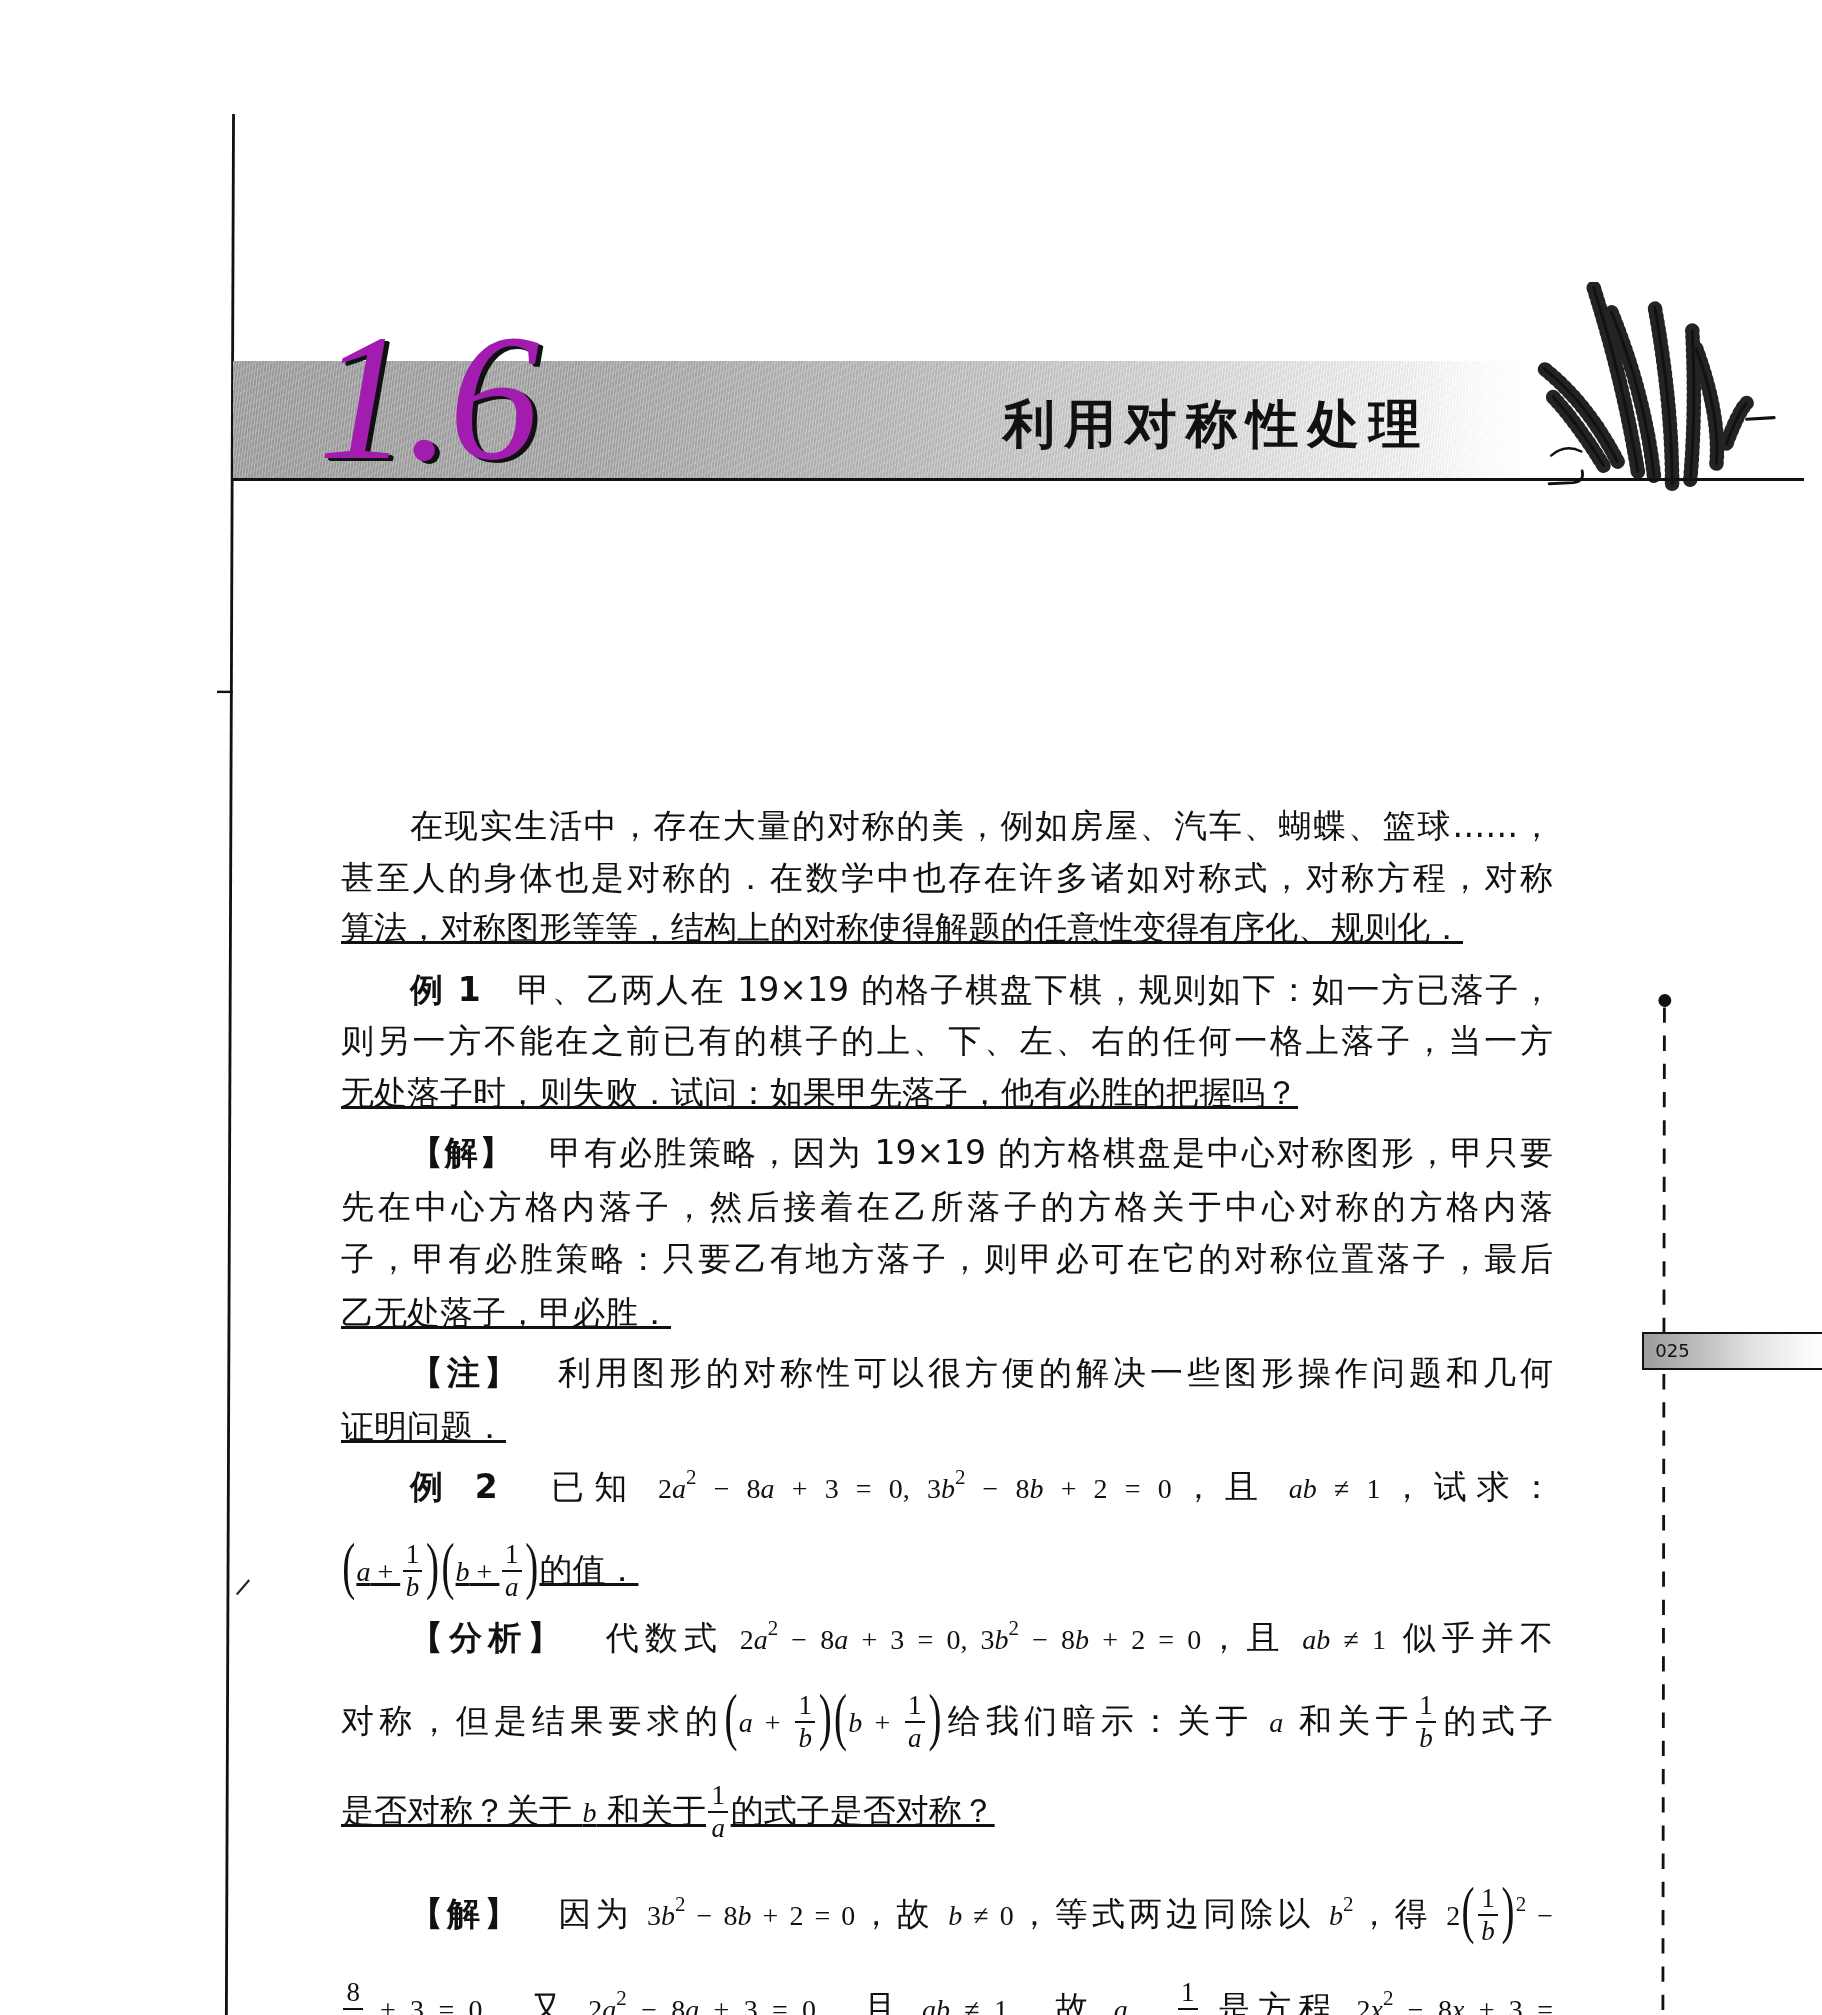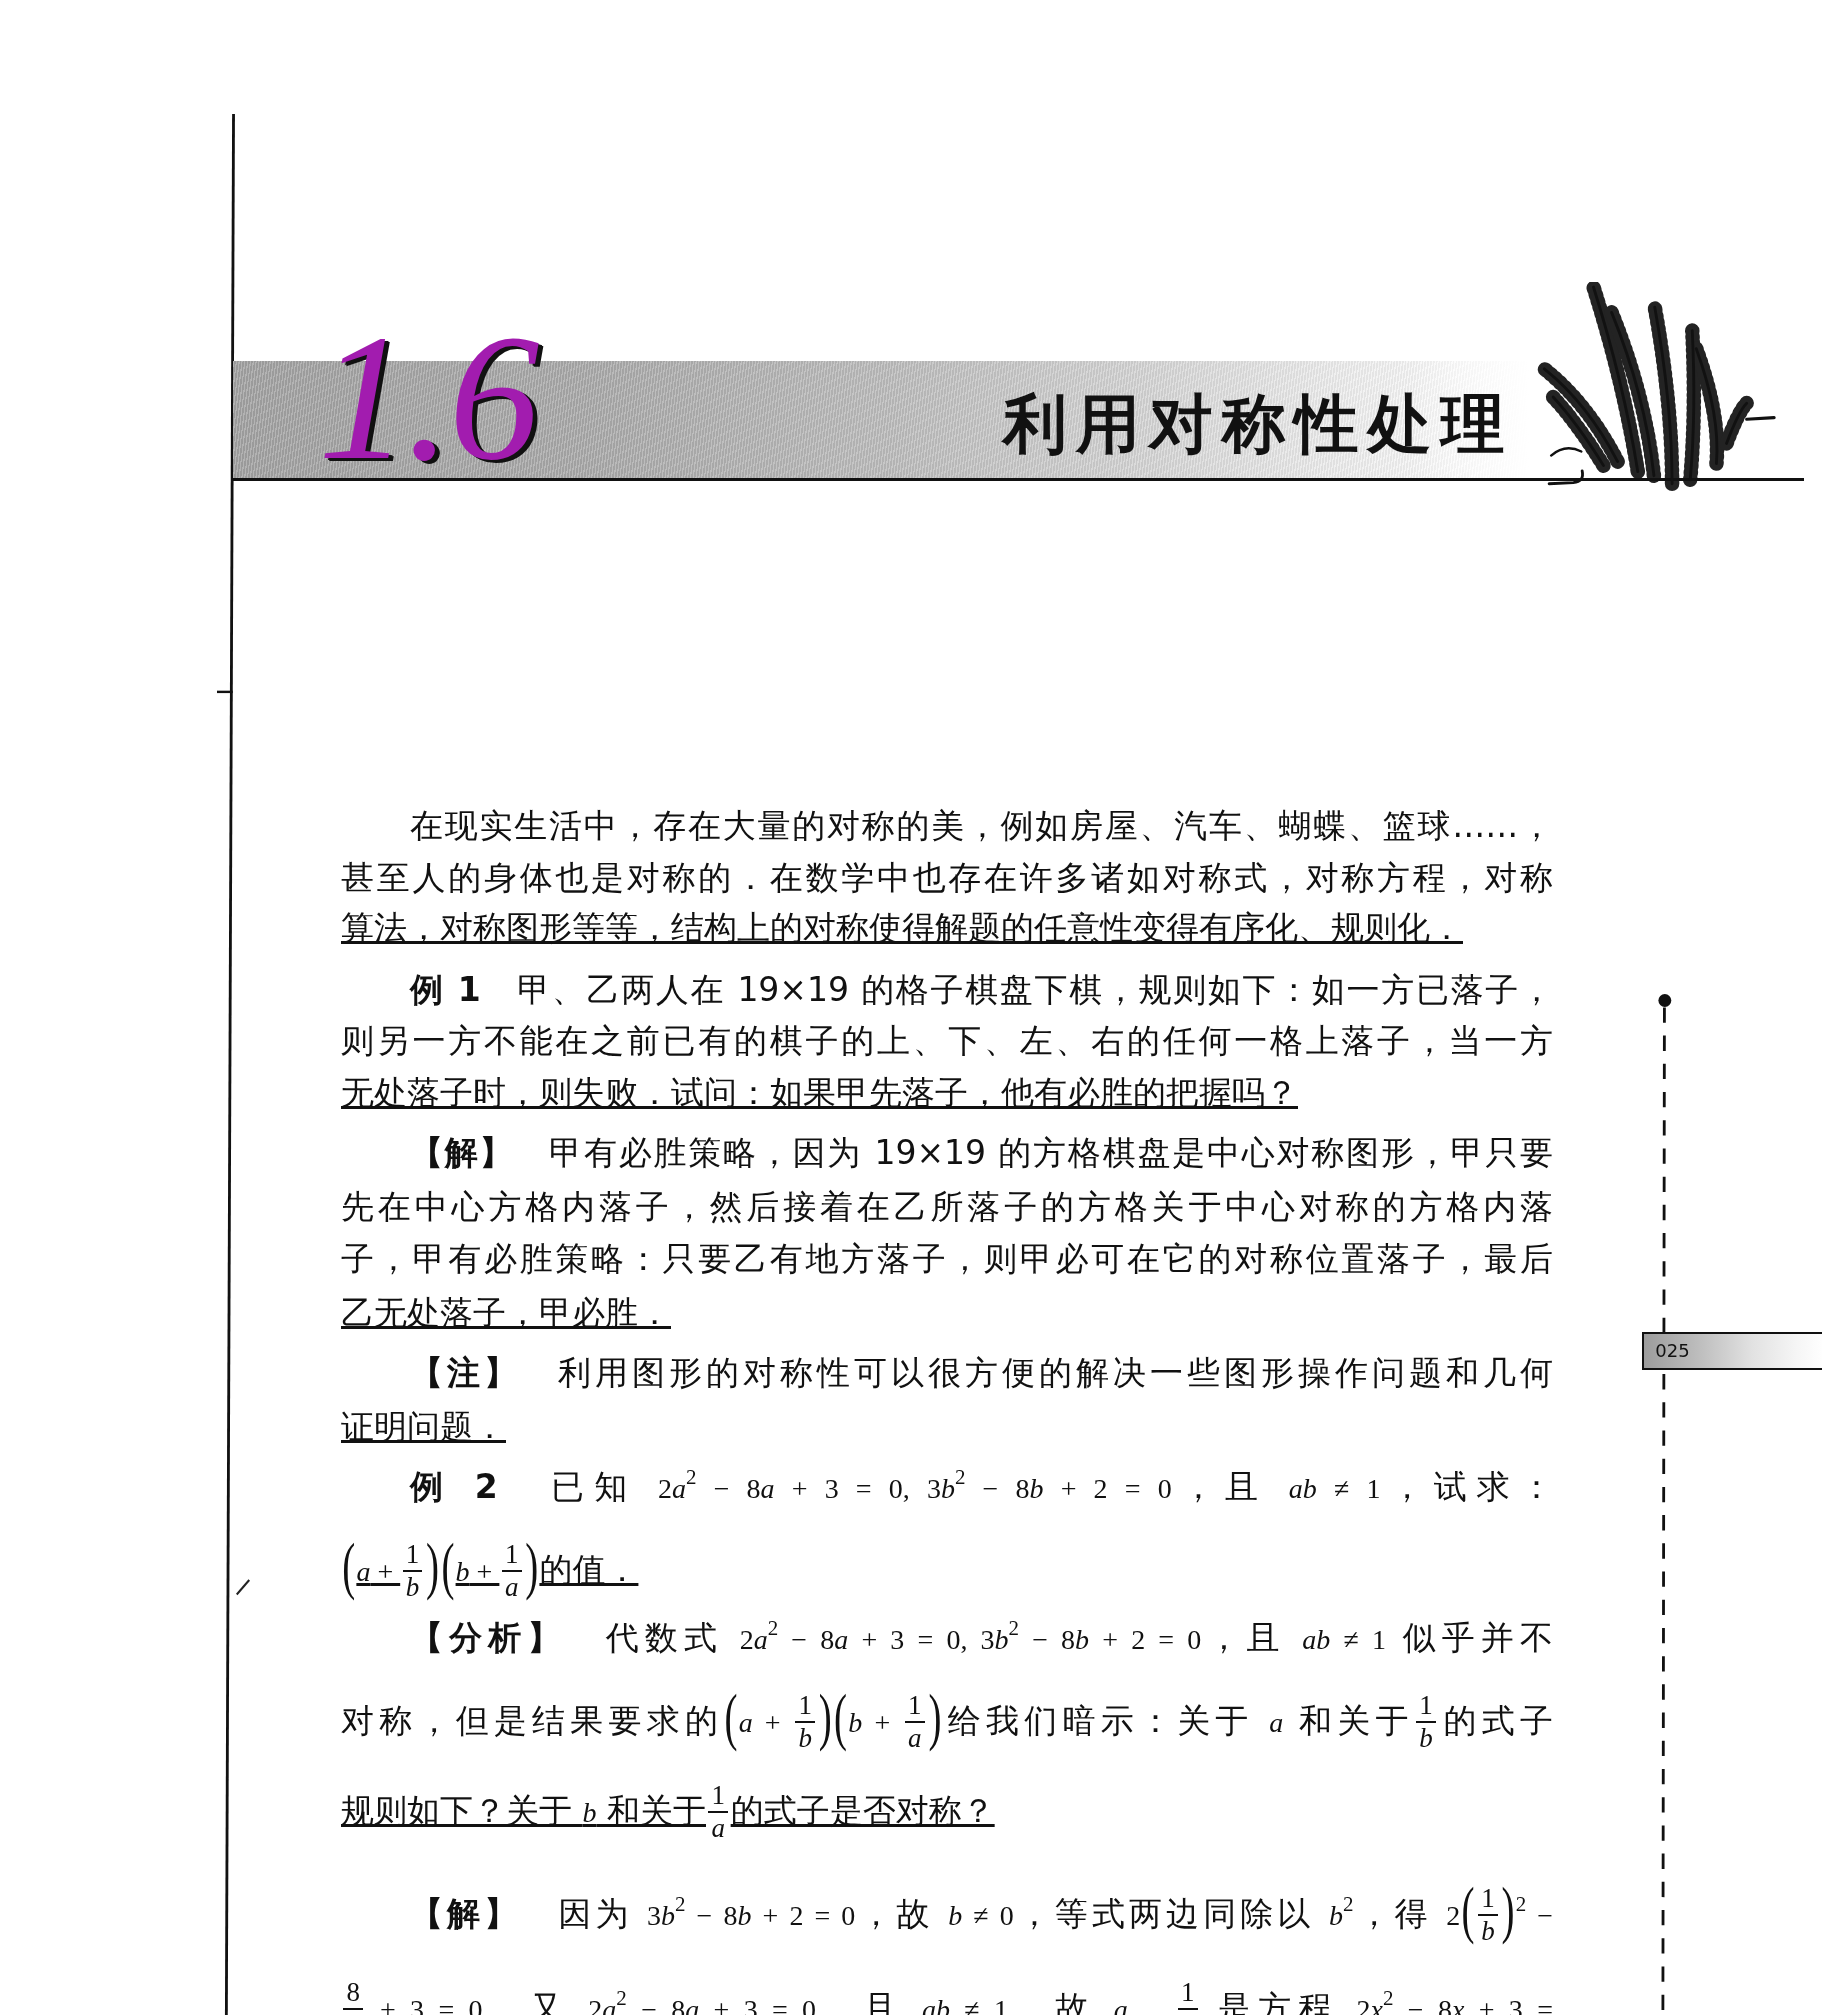--- a/index.html
+++ b/index.html
@@ -27,21 +27,21 @@
   .chapter-num {
     position:absolute; left:318px; top:307px; z-index:3;
     font-family:"Liberation Serif", serif; font-style:italic;
     font-size:181px; line-height:181px; letter-spacing:-2.4px;
     color:#a21caf;
     text-shadow: 3.6px 1.6px 0 #111, 4.8px 2.8px 0 #111;
   }
   .chapter-title {
     position:absolute; left:1003px; top:390px; z-index:3;
     font-family:"DejaVu Sans", sans-serif; font-weight:bold;
-    font-size:64px; line-height:69px; letter-spacing:8.9px; color:#111;
+    font-size:52px; line-height:69px; letter-spacing:8.9px; color:#111;
     white-space:nowrap;
   }
   .reeds { position:absolute; left:1537px; top:282px; width:250px; height:210px; z-index:3; }
 
   
   .line {
     position:absolute; left:341px; width:1212px; height:40px;
     line-height:40px; font-size:33px; z-index:3;
     text-align:justify; text-align-last:justify;
   }
@@ -144,21 +144,21 @@
 <div class="line last" style="top:1293px"><span class="run">乙无处落子，甲必胜．</span></div>
 
 <div class="line ind full" style="top:1353px"><span class="lbl">【注】</span><span class="run">　利用图形的对称性可以很方便的解决一些图形操作问题和几何</span></div>
 <div class="line last" style="top:1407px"><span class="run">证明问题．</span></div>
 
 <div class="line ind full" style="top:1467px"><span class="lbl">例 2</span><span class="run">　已知 </span><span class="m">2<i>a</i></span><span class="sup">2</span><span class="m"> − 8<i>a</i> + 3 = 0, 3<i>b</i></span><span class="sup">2</span><span class="m"> − 8<i>b</i> + 2 = 0</span><span class="run">，且 </span><span class="m"><i>ab</i> ≠ 1</span><span class="run">，试求：</span></div>
 <div class="line last" style="top:1548px"><span class="paren">(</span><span class="m"><i>a</i> + </span><span class="frac"><span class="num m">1</span><span class="den m"><i>b</i></span></span><span class="paren">)</span><span class="paren">(</span><span class="m"><i>b</i> + </span><span class="frac"><span class="num m">1</span><span class="den m"><i>a</i></span></span><span class="paren">)</span><span class="run">的值．</span></div>
 
 <div class="line ind full" style="top:1618px"><span class="lbl">【分析】</span><span class="run">　代数式 </span><span class="m">2<i>a</i></span><span class="sup">2</span><span class="m"> − 8<i>a</i> + 3 = 0, 3<i>b</i></span><span class="sup">2</span><span class="m"> − 8<i>b</i> + 2 = 0</span><span class="run">，且 </span><span class="m"><i>ab</i> ≠ 1</span><span class="run"> 似乎并不</span></div>
 <div class="line full" style="top:1699px"><span class="run">对称，但是结果要求的</span><span class="paren">(</span><span class="m"><i>a</i> + </span><span class="frac"><span class="num m">1</span><span class="den m"><i>b</i></span></span><span class="paren">)</span><span class="paren">(</span><span class="m"><i>b</i> + </span><span class="frac"><span class="num m">1</span><span class="den m"><i>a</i></span></span><span class="paren">)</span><span class="run">给我们暗示：关于 </span><span class="m"><i>a</i></span><span class="run"> 和关于</span><span class="frac"><span class="num m">1</span><span class="den m"><i>b</i></span></span><span class="run">的式子</span></div>
-<div class="line last" style="top:1791px"><span class="run">规则如下？关于 </span><span class="m"><i>b</i></span><span class="run"> 和关于</span><span class="frac"><span class="num m">1</span><span class="den m"><i>a</i></span></span><span class="run">的式子是否对称？</span></div>
+<div class="line last" style="top:1791px"><span class="run">是否对称？关于 </span><span class="m"><i>b</i></span><span class="run"> 和关于</span><span class="frac"><span class="num m">1</span><span class="den m"><i>a</i></span></span><span class="run">的式子是否对称？</span></div>
 
 <div class="line ind full" style="top:1892px"><span class="lbl">【解】</span><span class="run">　因为 </span><span class="m">3<i>b</i></span><span class="sup">2</span><span class="m"> − 8<i>b</i> + 2 = 0</span><span class="run">，故 </span><span class="m"><i>b</i> ≠ 0</span><span class="run">，等式两边同除以 </span><span class="m"><i>b</i></span><span class="sup">2</span><span class="run">，得 </span><span class="m">2</span><span class="paren">(</span><span class="frac"><span class="num m">1</span><span class="den m"><i>b</i></span></span><span class="paren">)</span><span class="sup">2</span><span class="m"> −</span></div>
 <div class="line full" style="top:1988px"><span class="frac"><span class="num m">8</span><span class="den m"><i>b</i></span></span><span class="m"> + 3 = 0</span><span class="run">．又 </span><span class="m">2<i>a</i></span><span class="sup">2</span><span class="m"> − 8<i>a</i> + 3 = 0</span><span class="run">，且 </span><span class="m"><i>ab</i> ≠ 1</span><span class="run">，故 </span><span class="m"><i>a</i></span><span class="run">，</span><span class="frac"><span class="num m">1</span><span class="den m"><i>b</i></span></span><span class="run"> 是方程 </span><span class="m">2<i>x</i></span><span class="sup">2</span><span class="m"> − 8<i>x</i> + 3 =</span></div>
 
 <div class="page-tab">
   <span class="page-num">025</span>
 </div>
 
 
 </body></html>

